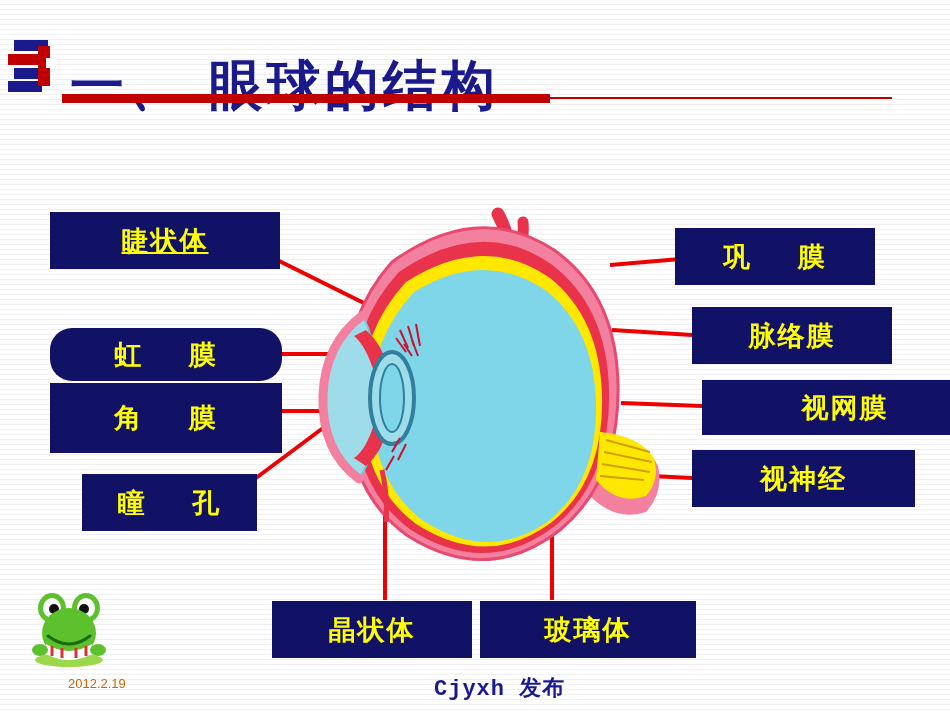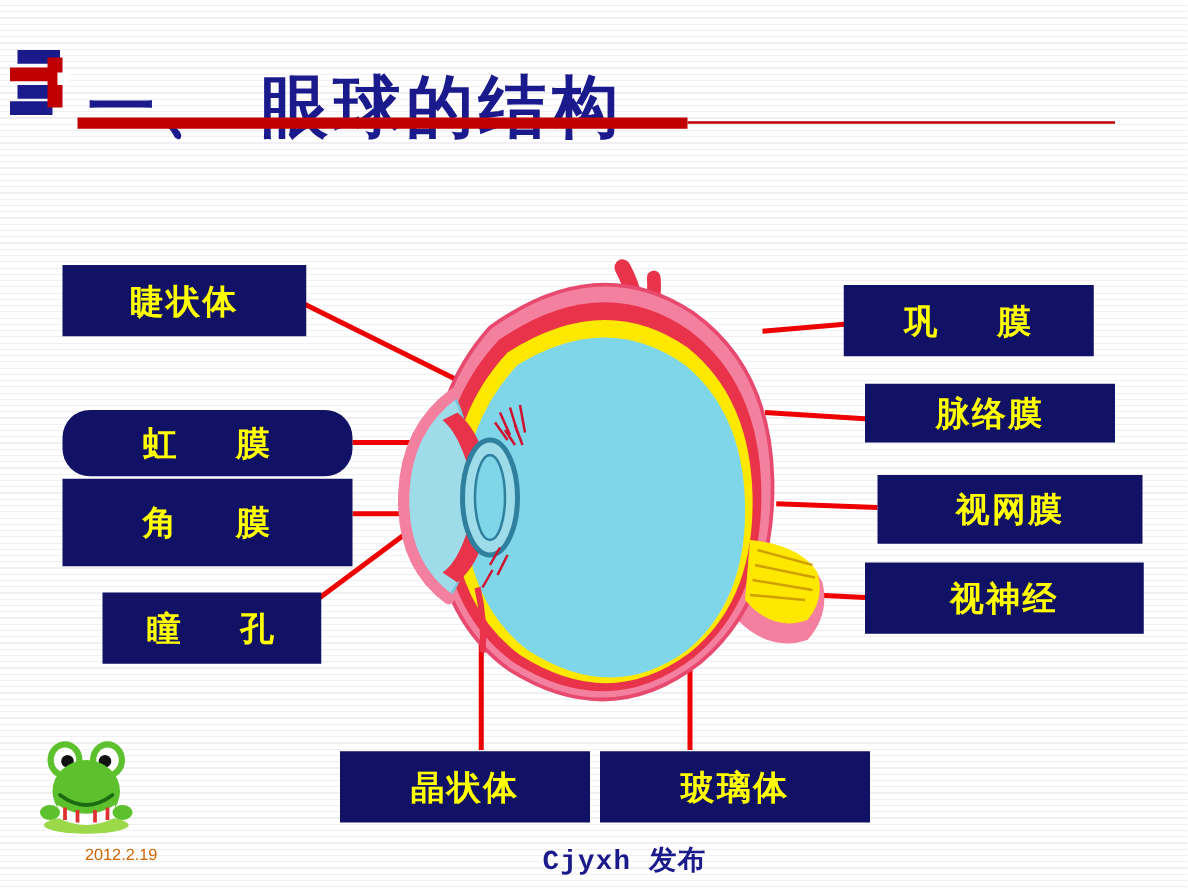--- a/index.html
+++ b/index.html
@@ -199,28 +199,28 @@
       <path d="M 600 432 q 40 4 54 26 q 6 22 -8 38 q -28 10 -50 -16 Z" fill="#ffe800"></path>
       <g stroke="#d0a000" stroke-width="2">
         <line x1="606" y1="440" x2="650" y2="452"></line>
         <line x1="604" y1="452" x2="652" y2="462"></line>
         <line x1="602" y1="464" x2="650" y2="472"></line>
         <line x1="600" y1="476" x2="644" y2="480"></line>
       </g>
     </g>
   </svg>
 
-  <div class="label-box" style="left:50px;top:212px;width:195px;height:57px;">睫状体</div>
+  <div class="label-box" style="left:50px;top:212px;width:230px;height:57px;text-decoration:underline;">睫状体</div>
   <div class="label-box" style="left:50px;top:328px;width:232px;height:53px;border-radius:22px;">虹    膜</div>
   <div class="label-box" style="left:50px;top:383px;width:232px;height:70px;">角    膜</div>
   <div class="label-box" style="left:82px;top:474px;width:175px;height:57px;">瞳    孔</div>
 
   <div class="label-box" style="left:675px;top:228px;width:200px;height:57px;">巩    膜</div>
-  <div class="label-box" style="left:692px;top:307px;width:200px;height:47px;text-align:right;">脉络膜</div>
-  <div class="label-box" style="left:702px;top:380px;width:212px;height:55px;">视网膜</div>
+  <div class="label-box" style="left:692px;top:307px;width:200px;height:57px;text-align:right;">脉络膜</div>
+  <div class="label-box" style="left:702px;top:380px;width:212px;height:55px;padding-left:37px;">视网膜</div>
   <div class="label-box" style="left:692px;top:450px;width:223px;height:57px;">视神经</div>
 
   <div class="label-box" style="left:272px;top:601px;width:200px;height:57px;">晶状体</div>
   <div class="label-box" style="left:480px;top:601px;width:216px;height:57px;">玻璃体</div>
 
   <svg style="position:absolute;left:30px;top:588px;" width="78" height="80" viewBox="0 0 78 80">
     <ellipse cx="39" cy="72" rx="34" ry="7" fill="#9bd84a"></ellipse>
     <ellipse cx="22" cy="20" rx="14" ry="15" fill="#5cc12c"></ellipse>
     <ellipse cx="56" cy="20" rx="14" ry="15" fill="#5cc12c"></ellipse>
     <ellipse cx="22" cy="20" rx="9" ry="10" fill="#ffffff"></ellipse>

